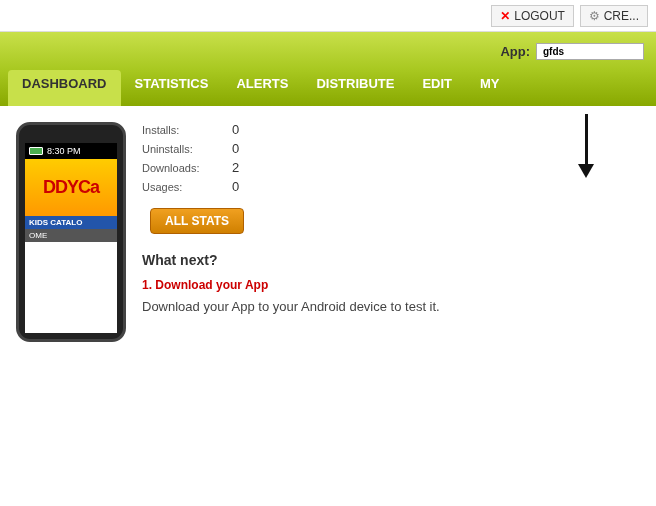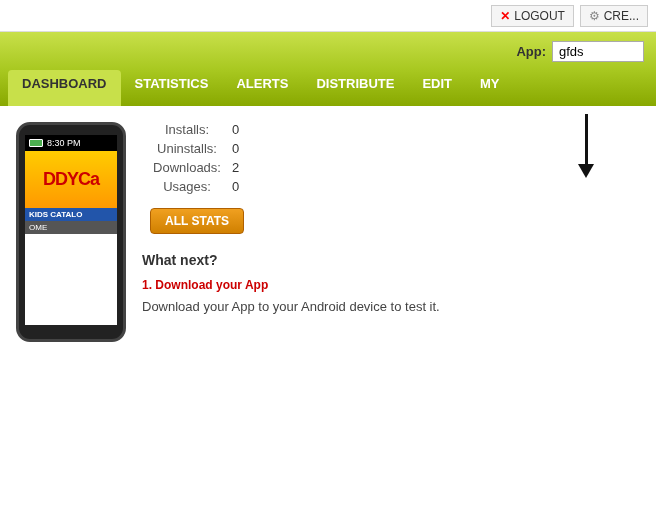--- a/index.html
+++ b/index.html
@@ -41,23 +41,24 @@
     }
     .app-bar label {
       font-weight: bold;
       color: #333;
       margin-right: 6px;
       font-size: 13px;
     }
     .app-bar input {
       border: 1px solid #aaa;
       padding: 2px 6px;
-      font-size: 13px;
-      width: 92px;
+      font-size: 10px;
+      width: 108px;
       background: #fff;
+      font-weight: bold;
     }
 
     
     .nav-tabs {
       background: linear-gradient(to bottom, #a8c820, #88a800);
       display: flex;
       align-items: flex-end;
       height: 36px;
       padding-left: 8px;
     }
@@ -95,21 +96,21 @@
       height: 220px;
       background: #222;
       border-radius: 14px;
       border: 3px solid #444;
       overflow: hidden;
       position: relative;
       flex-shrink: 0;
     }
     .phone-screen {
       background: #fff;
-      margin: 10px 6px 6px 6px;
+      margin: 18px 6px 6px 6px;
       height: 190px;
       overflow: hidden;
       position: relative;
     }
     .phone-status-bar {
       background: #000;
       color: #fff;
       font-size: 9px;
       padding: 1px 4px;
       display: flex;
@@ -163,22 +164,21 @@
       margin-bottom: 14px;
     }
     .stats-row {
       display: flex;
       align-items: center;
       margin-bottom: 4px;
     }
     .stats-label {
       width: 90px;
       color: #555;
-      font-size: 13px;
-      text-align: center;
+      font-size: 11px;
     }
     .stats-value {
       color: #333;
       font-size: 13px;
     }
     .all-stats-btn {
       background: linear-gradient(to bottom, #f0a020, #d08000);
       border: 1px solid #b06000;
       border-radius: 4px;
       color: #fff;

